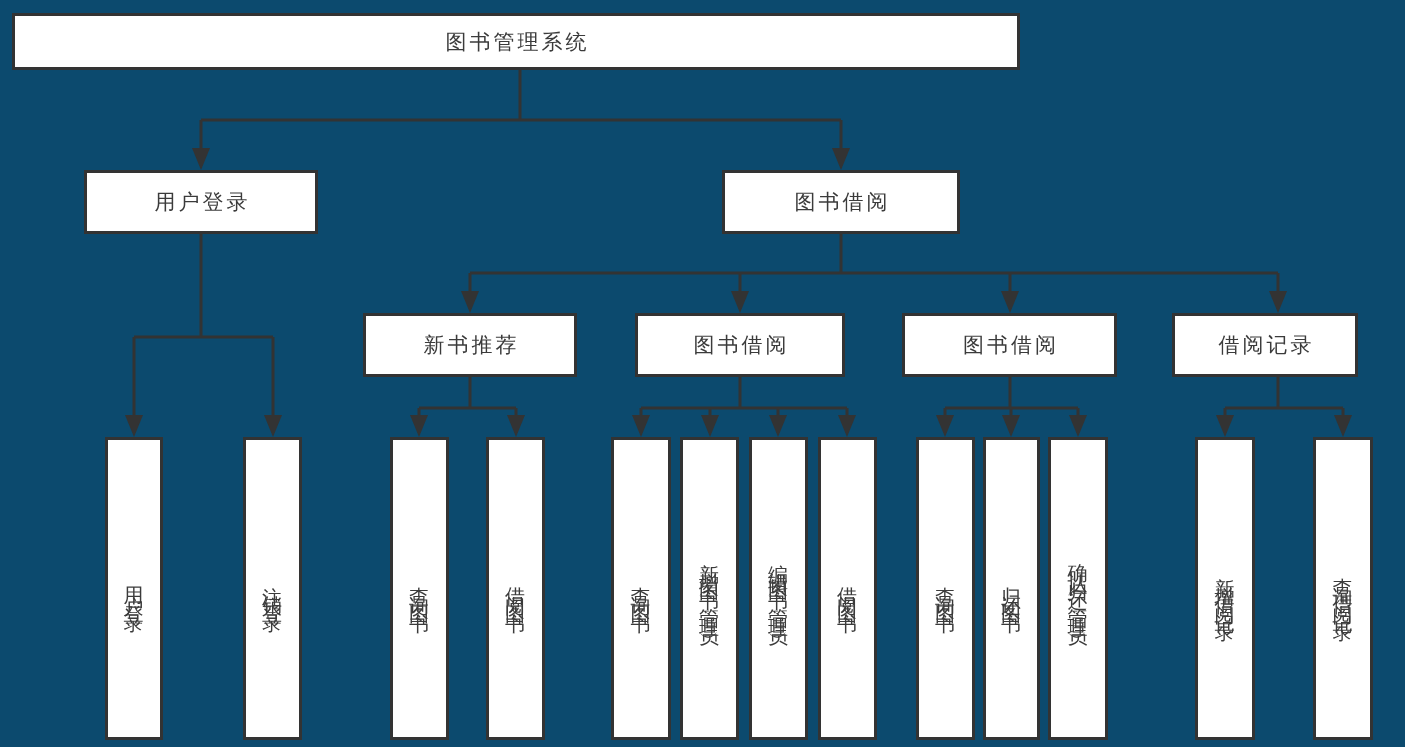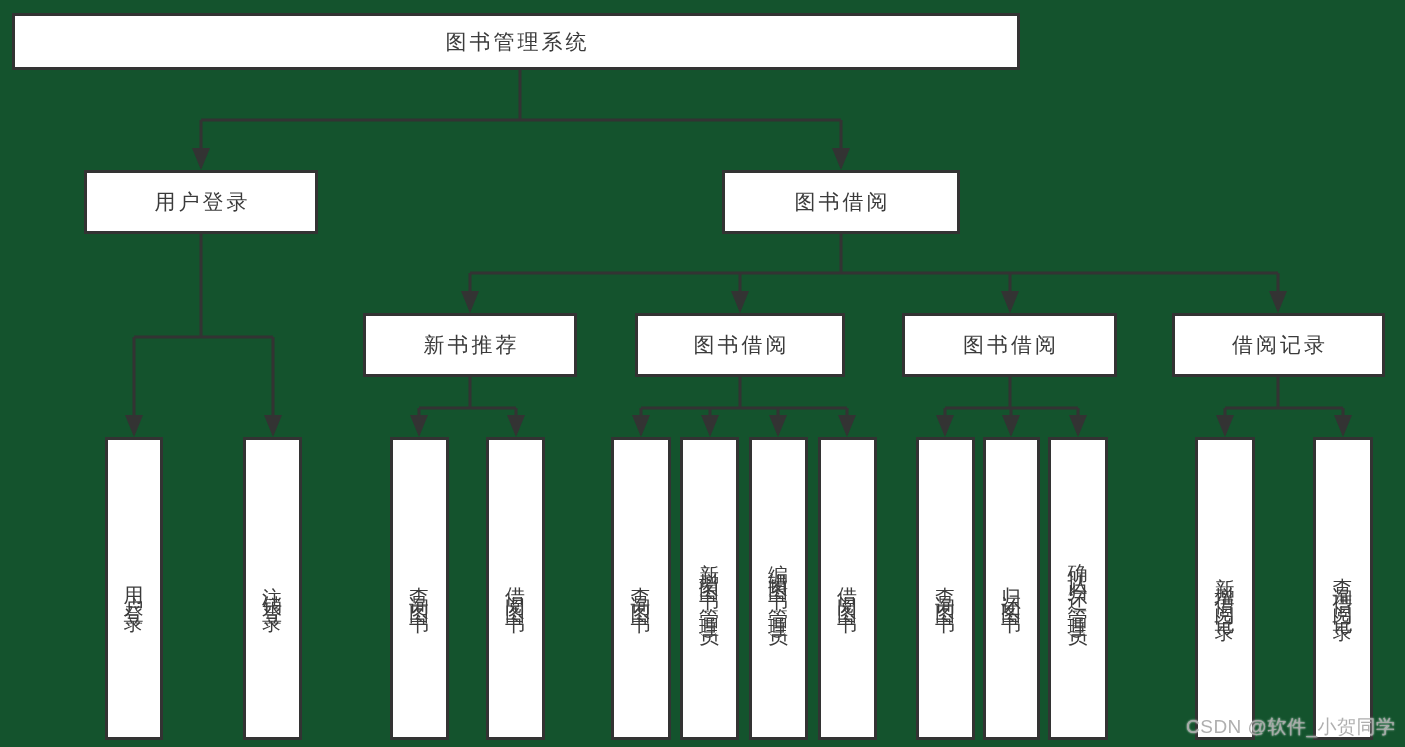--- a/index.html
+++ b/index.html
@@ -4,21 +4,21 @@
 <style>
   html, body {
     margin: 0; padding: 0;
     background: #ffffff;
     font-family: "Liberation Sans", sans-serif;
   }
   .canvas {
     position: relative;
     width: 1405px;
     height: 747px;
-    background: #14532d;
+    background: #0c4a6e;
     overflow: hidden;
   }
   .connectors {
     position: absolute;
     left: 0; top: 0;
     width: 1405px; height: 747px;
     z-index: 1;
   }
   .node {
     position: absolute;
@@ -48,21 +48,21 @@
     letter-spacing: 9px;
     line-height: 1.0;
     white-space: nowrap;
     color: #3b3b3b;
   }
   .n-user    { left: 84px;  width: 234px; }
   .n-books   { left: 722px; width: 238px; }
   .n-rec     { left: 363px;  width: 214px; }
   .n-borrow  { left: 635px;  width: 210px; }
   .n-current { left: 902px;  width: 215px; }
-  .n-records { left: 1172px; width: 213px; }
+  .n-records { left: 1172px; width: 186px; }
   .l-u0 { left: 105px;  width: 58px; }
   .l-u1 { left: 243px;  width: 59px; }
   .l-r0 { left: 390px;  width: 59px; }
   .l-r1 { left: 486px;  width: 59px; }
   .l-b0 { left: 611px;  width: 60px; }
   .l-b1 { left: 680px;  width: 59px; }
   .l-b2 { left: 749px;  width: 59px; }
   .l-b3 { left: 818px;  width: 59px; }
   .l-c0 { left: 916px;  width: 59px; }
   .l-c1 { left: 983px;  width: 57px; }
@@ -155,15 +155,14 @@
     <span>确认归还（管理员）</span>
   </div>
 
   <div class="node leaf l-x0">
     <span>新增借阅记录</span>
   </div>
   <div class="node leaf l-x1">
     <span>查询借阅记录</span>
   </div>
 
-  <div class="watermark">CSDN @软件_小贺同学</div>
 
 </div>
 
 </body></html>

